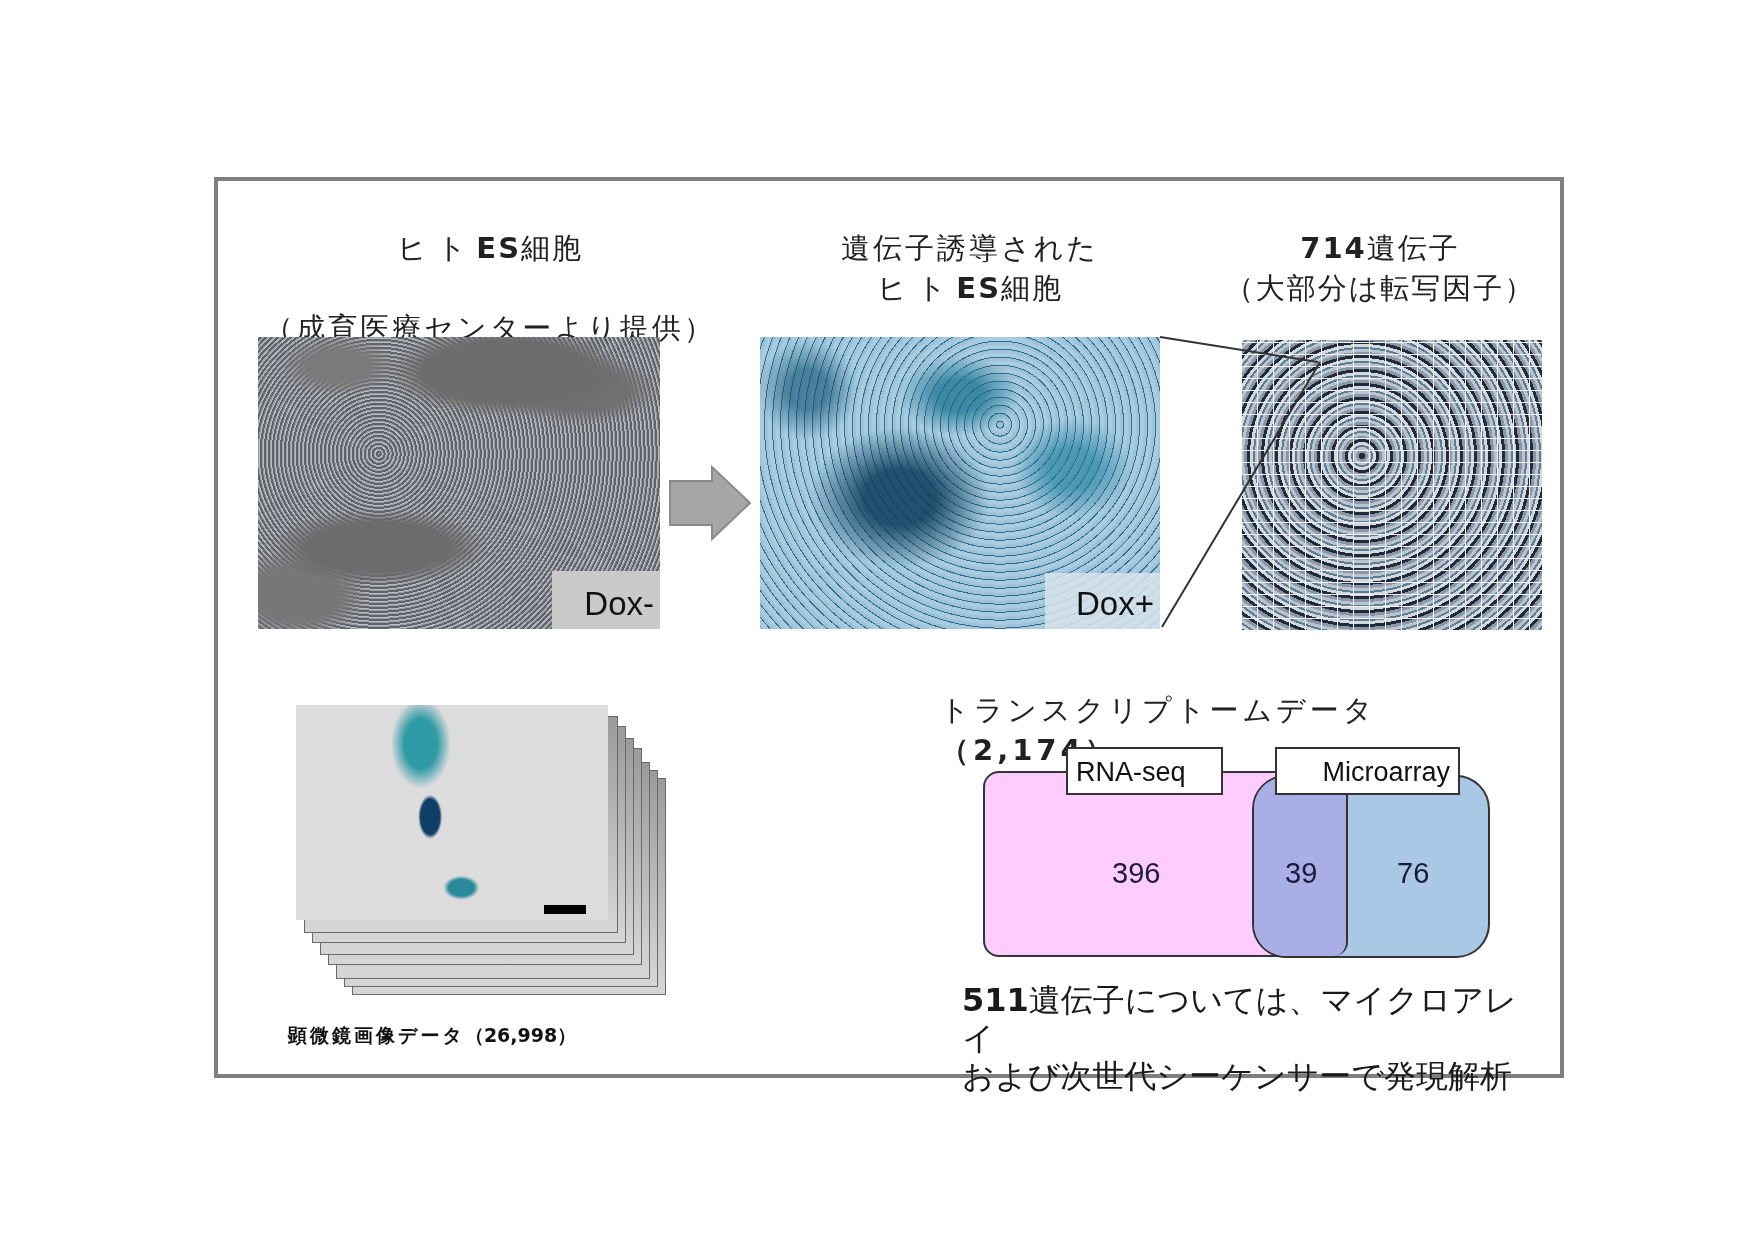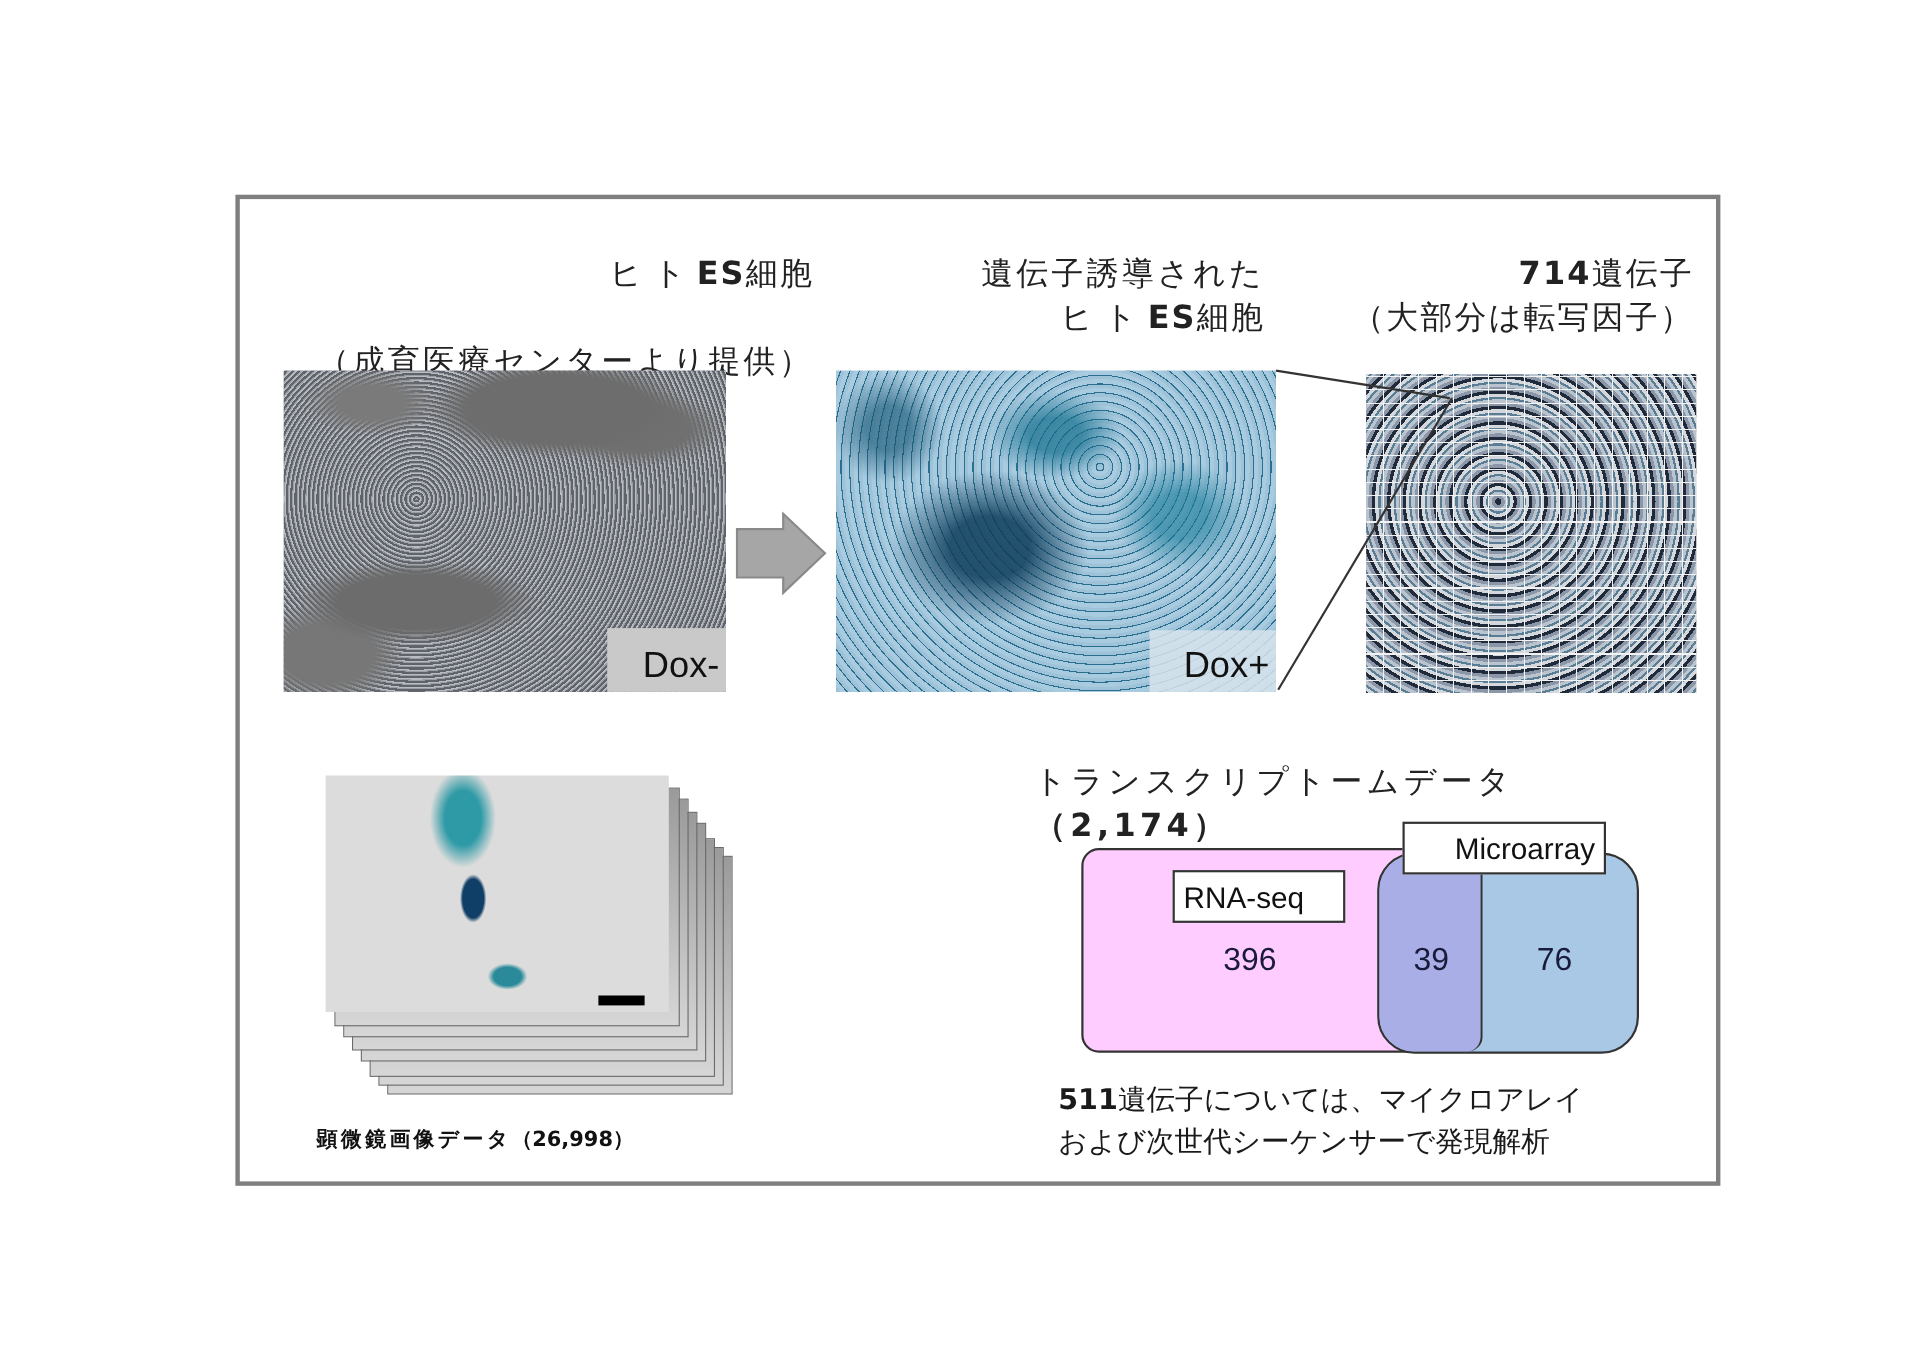--- a/index.html
+++ b/index.html
@@ -1,20 +1,20 @@
 <!DOCTYPE html>
 <html><head>
 <meta charset="utf-8">
 <style>
   html, body { margin:0; padding:0; background:#ffffff; }
   body { width:1755px; height:1241px; position:relative; overflow:hidden;
          font-family:"DejaVu Sans", "Liberation Sans", sans-serif; color:#1a1a1a; }
   .frame { position:absolute; left:214px; top:177px; width:1342px; height:893px;
            border:4px solid #7f7f7f; box-sizing:content-box; }
-  .heading { position:absolute; text-align:right; font-size:29px; line-height:40px; color:#222; letter-spacing:2px; }
+  .heading { position:absolute; text-align:center; font-size:29px; line-height:40px; color:#222; letter-spacing:2px; }
   .heading b { font-weight:bold; }
   .photo { position:absolute; overflow:hidden; }
   .label-box { position:absolute; font-family:"Liberation Sans", sans-serif; font-size:33px; color:#111;
                padding:2px 10px; }
   
   .img-dox-minus { left:258px; top:337px; width:402px; height:292px;
      background:
        radial-gradient(ellipse 120px 45px at 62% 12%, #6d6d6d 0 70%, transparent 100%),
        radial-gradient(ellipse 80px 35px at 80% 18%, #707070 0 60%, transparent 100%),
        radial-gradient(ellipse 60px 30px at 20% 10%, #7a7a7a 0 50%, transparent 100%),
@@ -57,21 +57,21 @@
   
   .venn-rna { position:absolute; left:983px; top:771px; width:344px; height:186px;
      background:#ffccff; border:2px solid #333; border-radius:16px; box-sizing:border-box; }
   .venn-micro { position:absolute; left:1252px; top:775px; width:238px; height:183px;
      background:#a9c8e6; border:2px solid #333; border-radius:34px; box-sizing:border-box; overflow:hidden; }
   .venn-overlap { position:absolute; left:0; top:0; width:94px; height:100%; background:#a9aee6;
      border-right:2px solid #333; border-bottom-right-radius:14px; box-sizing:border-box; }
   .venn-tag { position:absolute; background:#fff; border:2px solid #333; font-family:"Liberation Sans", sans-serif;
      font-size:27px; color:#111; padding:4px 8px; box-sizing:border-box; line-height:38px; }
   .venn-num { position:absolute; font-family:"Liberation Sans", sans-serif; font-size:29px; color:#1a1a3a; }
-  .note { position:absolute; font-size:26px; color:#1a1a1a; line-height:38px; }
+  .note { position:absolute; font-size:32px; color:#1a1a1a; line-height:38px; }
   .note b { font-weight:bold; }
 </style>
 </head>
 <body>
 
 <div class="frame"></div>
 
 <div class="heading" style="left:240px; top:228px; width:500px;">
   <div>
     <span style="letter-spacing:10px;">ヒト</span><b>ES</b><span>細胞</span>
@@ -132,21 +132,21 @@
 </div>
 
 <div class="heading" style="left:940px; top:690px; width:600px; text-align:left; letter-spacing:4px;">
   <span>トランスクリプトームデータ</span><b>（2,174）</b>
 </div>
 
 <div class="venn-rna"></div>
 <div class="venn-micro">
   <div class="venn-overlap"></div>
 </div>
-<div class="venn-tag" style="left:1066px; top:747px; width:157px; height:48px;margin-top:44px;">RNA-seq</div>
+<div class="venn-tag" style="left:1066px; top:747px; width:157px; height:48px;">RNA-seq</div>
 <div class="venn-tag" style="left:1275px; top:747px; width:185px; height:48px;text-align:right;">Microarray</div>
 <div class="venn-num" style="left:1112px; top:857px;">396</div>
 <div class="venn-num" style="left:1285px; top:857px;">39</div>
 <div class="venn-num" style="left:1397px; top:857px;">76</div>
 
 <div class="note" style="left:962px; top:981px; width:560px;">
   <div><b>511</b><span>遺伝子については、マイクロアレイ</span></div>
   <div>および次世代シーケンサーで発現解析</div>
 </div>
 

